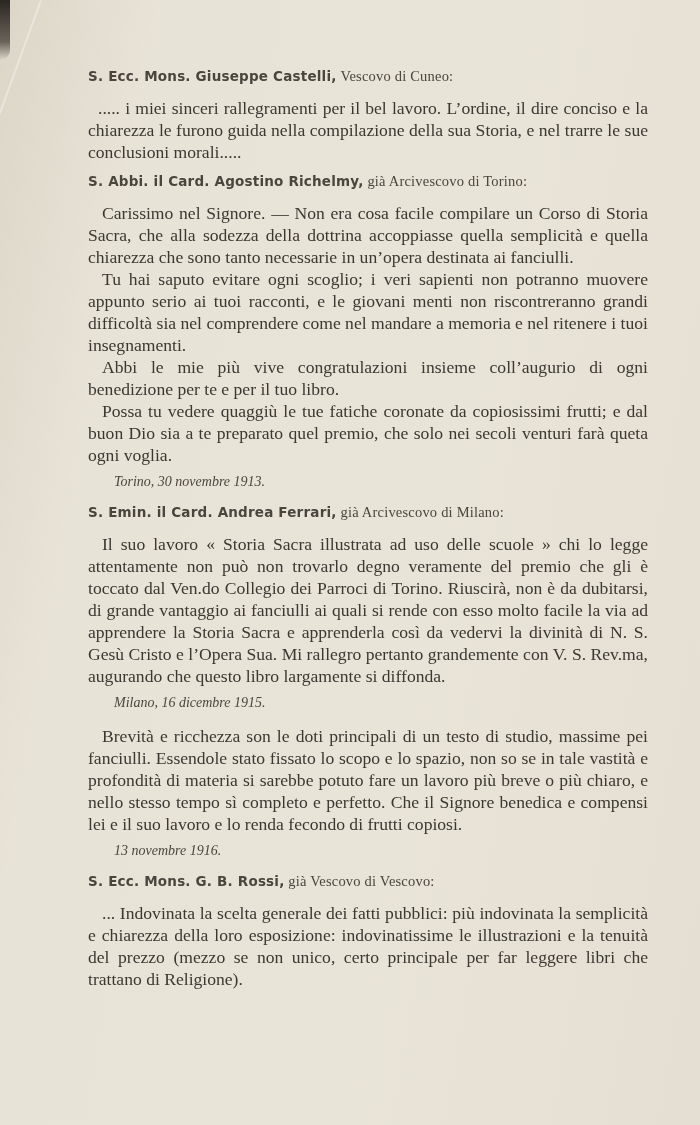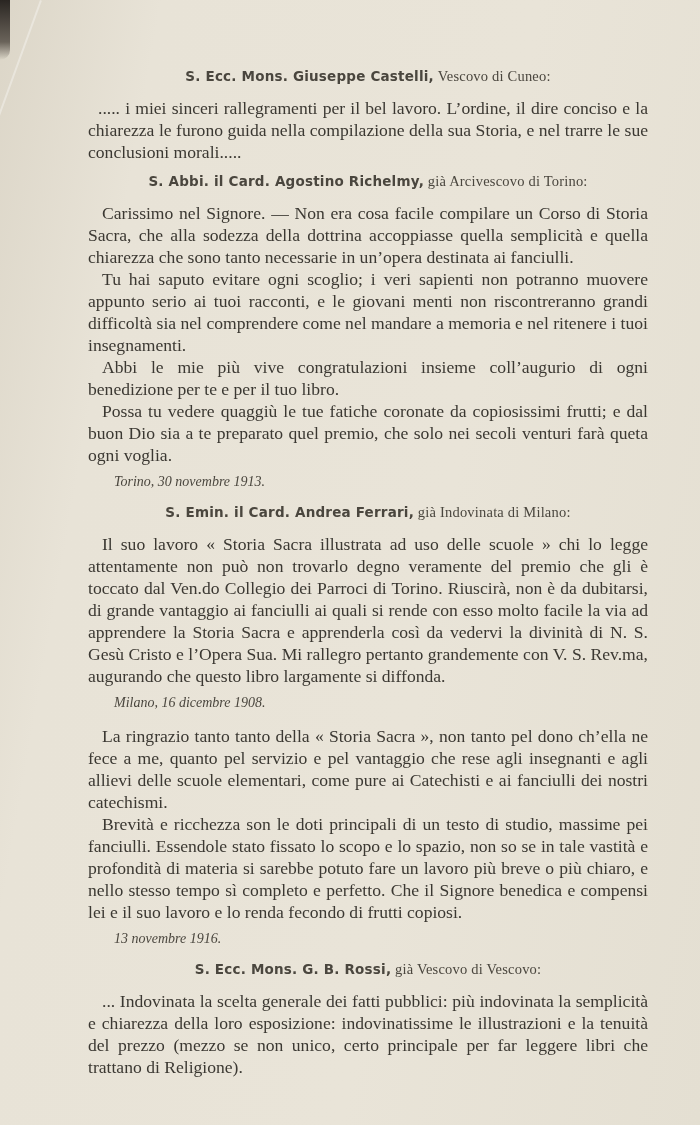--- a/index.html
+++ b/index.html
@@ -20,21 +20,21 @@
     border-bottom-right-radius: 10px;
   }
   .crease {
     position: absolute; left: 0; top: 0; width: 2px; height: 320px;
     background: rgba(255,255,255,0.35);
     transform-origin: top left; transform: translateX(40px) rotate(20deg);
   }
   .content { position: absolute; left: 88px; top: 60px; width: 560px; }
   .section { margin-bottom: 0; }
   .heading {
-    text-align: center; font-size: 14.5px; margin: 8px 0 12px 0; letter-spacing: 0.2px;
+    text-align: left; font-size: 14.5px; margin: 8px 0 12px 0; letter-spacing: 0.2px;
   }
   .heading .name {
     font-family: "DejaVu Sans", "Liberation Sans", sans-serif; font-weight: bold;
     font-size: 13.5px; color: #4a463e;
   }
   .heading .title {
     font-family: "Liberation Serif", serif; font-size: 14.5px; color: #4a463e;
   }
   p.para {
     margin: 0; font-size: 17.6px; line-height: 22px;
@@ -70,28 +70,27 @@
       <p class="para"><span class="italic">Carissimo nel Signore.</span> <span>— Non era cosa facile compilare un Corso di Storia Sacra, che alla sodezza della dottrina accoppiasse quella semplicità e quella chiarezza che sono tanto necessarie in un’opera destinata ai fanciulli.</span></p>
       <p class="para">Tu hai saputo evitare ogni scoglio; i veri sapienti non potranno muovere appunto serio ai tuoi racconti, e le giovani menti non riscontreranno grandi difficoltà sia nel comprendere come nel mandare a memoria e nel ritenere i tuoi insegnamenti.</p>
       <p class="para">Abbi le mie più vive congratulazioni insieme coll’augurio di ogni benedizione per te e per il tuo libro.</p>
       <p class="para">Possa tu vedere quaggiù le tue fatiche coronate da copiosissimi frutti; e dal buon Dio sia a te preparato quel premio, che solo nei secoli venturi farà queta ogni voglia.</p>
       <div class="signoff">Torino, 30 novembre 1913.</div>
     </div>
 
     <div class="section">
       <div class="heading">
         <span class="name">S. Emin. il Card. Andrea Ferrari,</span>
-        <span class="title">già Indovinata di Milano:</span>
+        <span class="title">già Arcivescovo di Milano:</span>
       </div>
       <p class="para">Il suo lavoro « Storia Sacra illustrata ad uso delle scuole » chi lo legge attentamente non può non trovarlo degno veramente del premio che gli è toccato dal Ven.do Collegio dei Parroci di Torino. Riuscirà, non è da dubitarsi, di grande vantaggio ai fanciulli ai quali si rende con esso molto facile la via ad apprendere la Storia Sacra e apprenderla così da vedervi la divinità di N. S. Gesù Cristo e l’Opera Sua. Mi rallegro pertanto grandemente con V. S. Rev.ma, augurando che questo libro largamente si diffonda.</p>
-      <div class="signoff">Milano, 16 dicembre 1908.</div>
+      <div class="signoff">Milano, 16 dicembre 1915.</div>
     </div>
 
     <div class="section">
-      <p class="para">La ringrazio tanto tanto della « Storia Sacra », non tanto pel dono ch’ella ne fece a me, quanto pel servizio e pel vantaggio che rese agli insegnanti e agli allievi delle scuole elementari, come pure ai Catechisti e ai fanciulli dei nostri catechismi.</p>
       <p class="para">Brevità e ricchezza son le doti principali di un testo di studio, massime pei fanciulli. Essendole stato fissato lo scopo e lo spazio, non so se in tale vastità e profondità di materia si sarebbe potuto fare un lavoro più breve o più chiaro, e nello stesso tempo sì completo e perfetto. Che il Signore benedica e compensi lei e il suo lavoro e lo renda fecondo di frutti copiosi.</p>
       <div class="signoff">13 novembre 1916.</div>
     </div>
 
     <div class="section">
       <div class="heading">
         <span class="name">S. Ecc. Mons. G. B. Rossi,</span>
         <span class="title">già Vescovo di Vescovo:</span>
       </div>
       <p class="para">... Indovinata la scelta generale dei fatti pubblici: più indovinata la semplicità e chiarezza della loro esposizione: indovinatissime le illustrazioni e la tenuità del prezzo (mezzo se non unico, certo principale per far leggere libri che trattano di Religione).</p>

